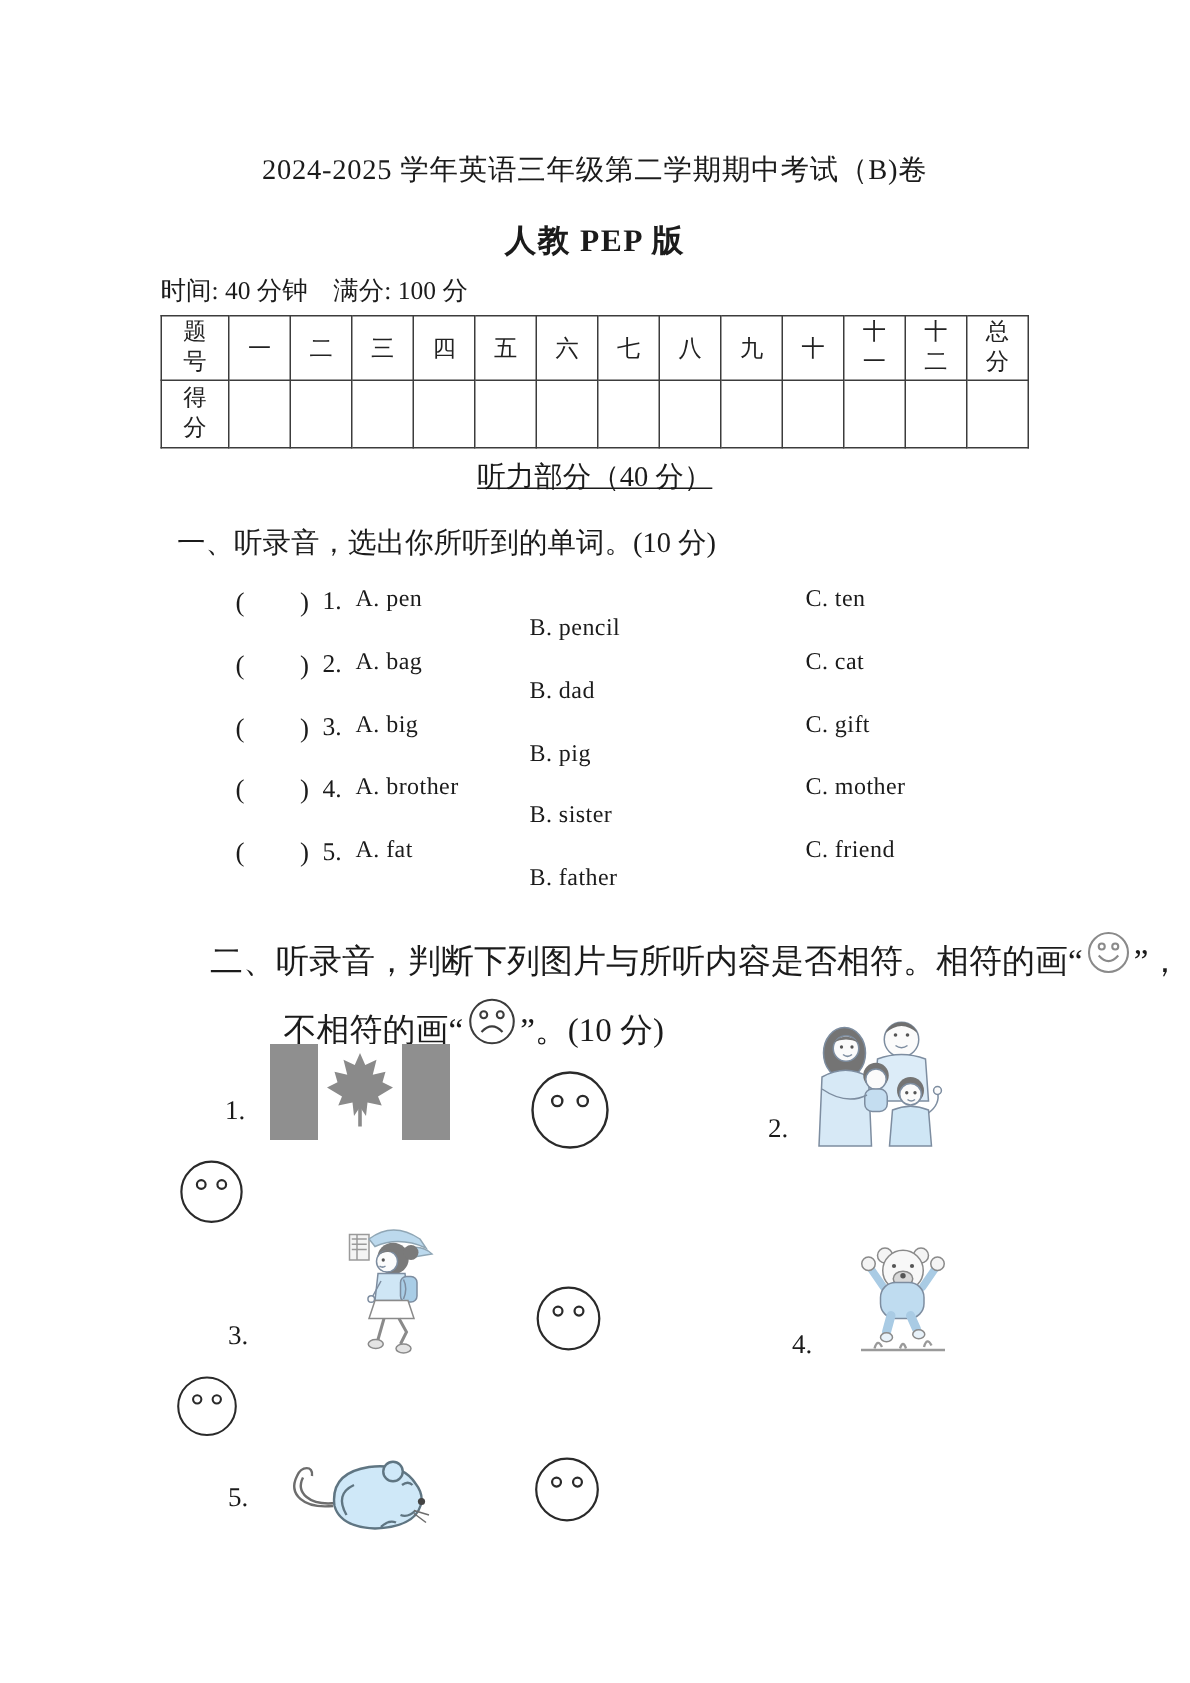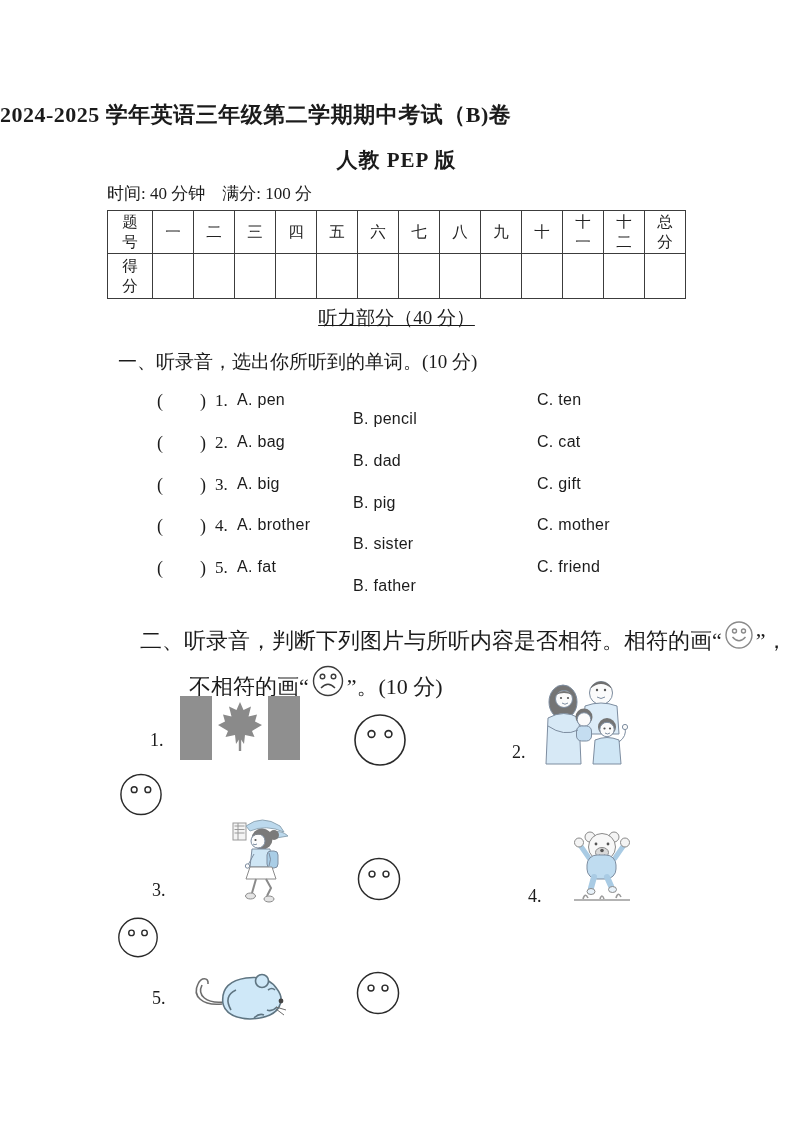--- a/index.html
+++ b/index.html
@@ -7,21 +7,21 @@
     position:relative;
     width:793px;height:1122px;
     background:#ffffff;
     overflow:hidden;
     color:#1b1b1b;
     font-family:"Liberation Serif","DejaVu Serif",serif;
   }
   .abs{position:absolute;}
 
   
-  .title{top:100px;left:0;width:793px;font-size:22px;font-weight:bold;letter-spacing:0.5px;}
+  .title{top:100px;left:0;width:793px;text-align:center;font-size:19px;font-weight:normal;letter-spacing:0.5px;}
   .edition{top:146px;left:0;width:793px;text-align:center;font-size:21px;font-weight:bold;letter-spacing:1px;}
   .meta{top:182px;left:107px;width:579px;text-align:left;font-size:17px;}
 
   
   table.score{position:absolute;top:210px;left:107px;border-collapse:collapse;table-layout:fixed;}
   table.score td,table.score th{
     border:1px solid #3c3c3c;text-align:center;vertical-align:middle;
     font-weight:normal;font-size:15.5px;padding:0;color:#222;
   }
   table.score tr.r1 td,table.score tr.r1 th{height:42px;}
@@ -31,21 +31,21 @@
   
   .section-title{top:305px;left:107px;width:579px;text-align:center;font-size:19px;text-decoration:underline;}
   .p1-heading{top:349px;left:118px;font-size:19px;white-space:pre;}
 
   
   .q-row{position:absolute;left:157px;width:620px;height:26px;font-size:17px;}
   .q-row span{position:absolute;top:0;white-space:pre;}
   .q-po{left:0;font-size:18px;}
   .q-pc{left:43px;font-size:18px;}
   .q-n{left:58px;}
-  .q-a,.q-b,.q-c{font-family:Liberation Sans, sans-serif;font-size:16px;letter-spacing:0.3px;}
+  .q-a,.q-b,.q-c{font-family:Liberation Serif, serif;font-size:16px;letter-spacing:0.3px;}
   .q-a{left:80px;}
   .q-b{left:196px;margin-top:19px;}
   .q-c{left:380px;}
 
   
   .p2h{font-size:22px;white-space:pre;}
   .p2h1{top:600px;left:118px;}
   .p2h2{top:646px;left:167px;}
   .p2h svg{vertical-align:middle;transform:translateY(-8px);margin:0 2px;}
 

